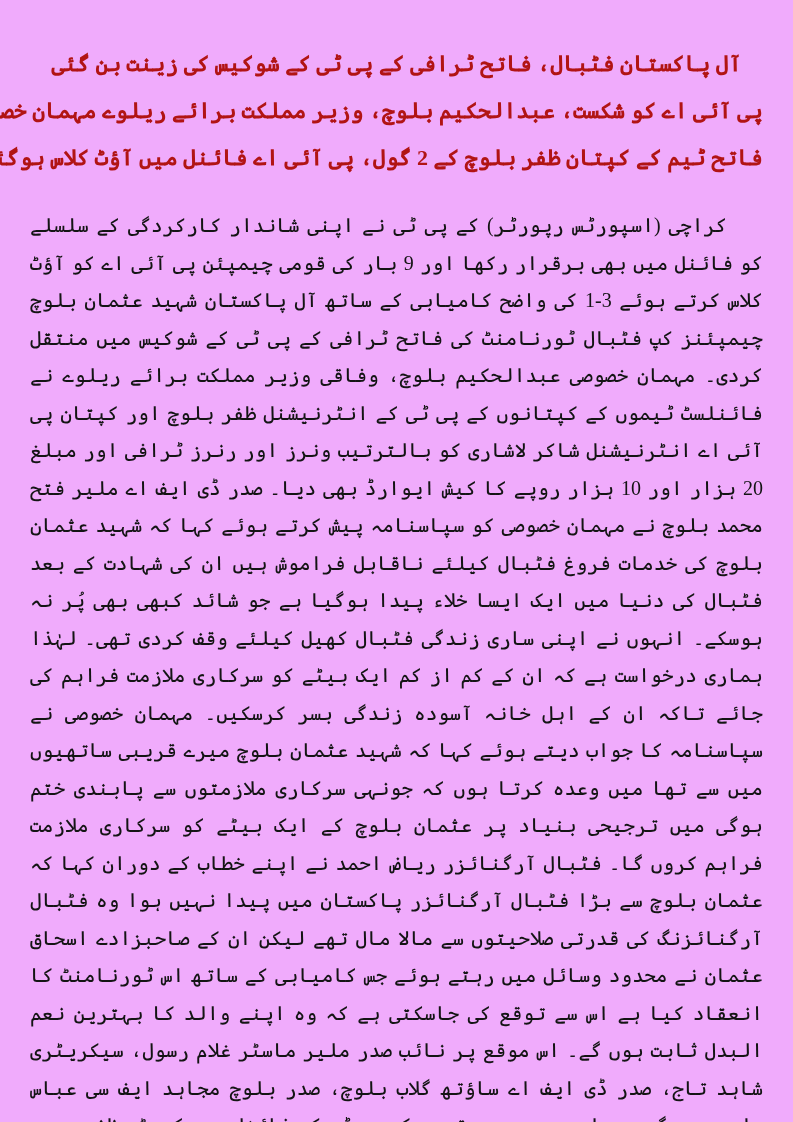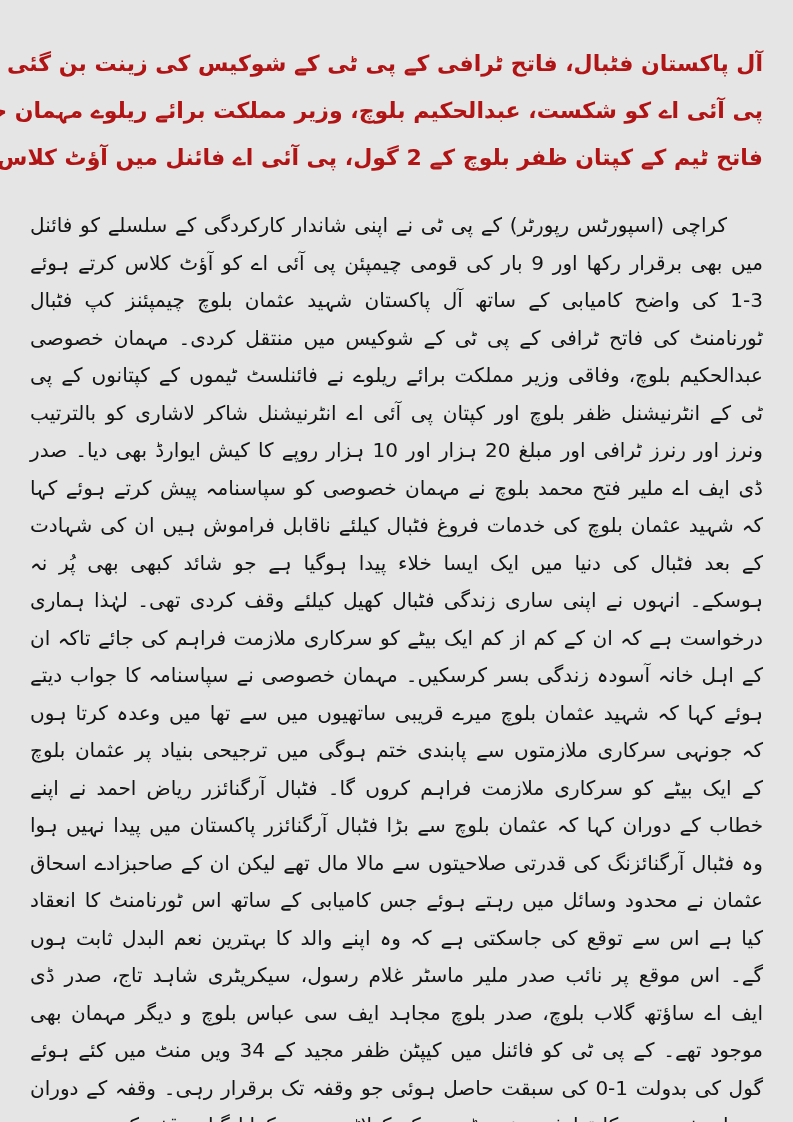--- a/index.html
+++ b/index.html
@@ -12,21 +12,22 @@
     height: 1122px;
     overflow: hidden;
     font-family: "DejaVu Sans", sans-serif;
   }
   .page {
     box-sizing: border-box;
     width: 793px;
     height: 1122px;
     padding: 40px 30px 0 30px;
     direction: rtl;
-    background: #e5e5e5;
+    background: #f0abfc;
+    font-family: Liberation Serif, serif;
   }
   .headline {
     text-align: center;
     font-weight: bold;
     font-size: 22px;
     line-height: 47px;
     letter-spacing: 0;
   }
   .headline-line {
     white-space: nowrap;

